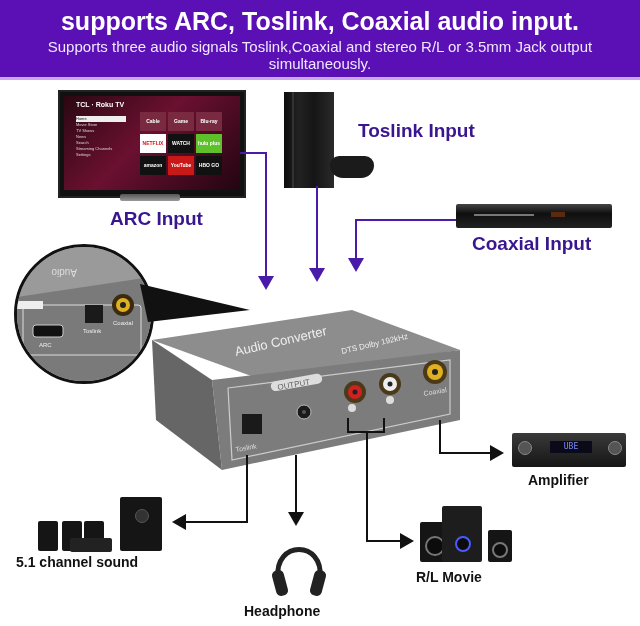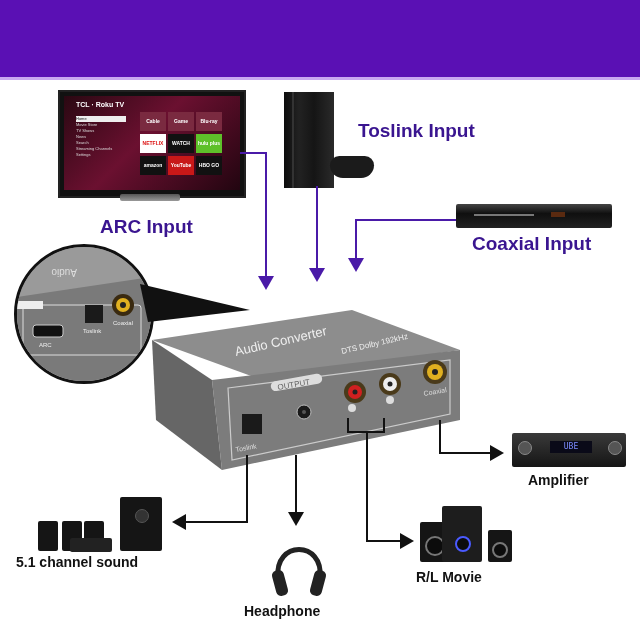--- a/index.html
+++ b/index.html
@@ -41,20 +41,22 @@
   .hp{left:270px;top:530px;width:58px;height:70px;}
   
   .box{left:152px;top:310px;width:308px;height:160px;}
   
   .zoomc{left:14px;top:244px;width:134px;height:134px;border-radius:50%;border:3px solid #111;overflow:hidden;background:#8b8b8b;}
 </style>
 </head>
 <body>
 
 <div class="banner">
+  <div class="title">supports ARC, Toslink, Coaxial audio input.</div>
+  <div class="sub">Supports three audio signals Toslink,Coaxial and stereo R/L or 3.5mm Jack output simultaneously.</div>
 </div>
 
 <div class="dev tv">
   <div class="tv-screen">
     <div class="tv-logo">TCL · Roku TV</div>
     <div class="tv-menu">
       <div class="sel">Home</div>
       <div>Movie Store</div>
       <div>TV Shows</div>
       <div>News</div>
@@ -67,21 +69,21 @@
     <div class="tile" style="left:132px;top:16px;background:#7a2a40;">Blu-ray</div>
     <div class="tile" style="left:76px;top:38px;background:#fff;color:#d11;">NETFLIX</div>
     <div class="tile" style="left:104px;top:38px;background:#111;">WATCH ESPN</div>
     <div class="tile" style="left:132px;top:38px;background:#5ec02a;">hulu plus</div>
     <div class="tile" style="left:76px;top:60px;background:#111;">amazon</div>
     <div class="tile" style="left:104px;top:60px;background:#c81818;">YouTube</div>
     <div class="tile" style="left:132px;top:60px;background:#111;">HBO GO</div>
   </div>
 </div>
 <div class="dev tv-stand"></div>
-<div class="label purple" style="left:100px;top:208px;margin-top:8px;">ARC Input</div>
+<div class="label purple" style="left:110px;top:208px;">ARC Input</div>
 
 <div class="dev ps4">
     <div class="ridge"></div>
   </div>
 <div class="dev pad"></div>
 <div class="label purple" style="left:358px;top:120px;">Toslink Input</div>
 
 <div class="dev dvd">
     <div class="slot"></div>
     <div class="disp"></div>

